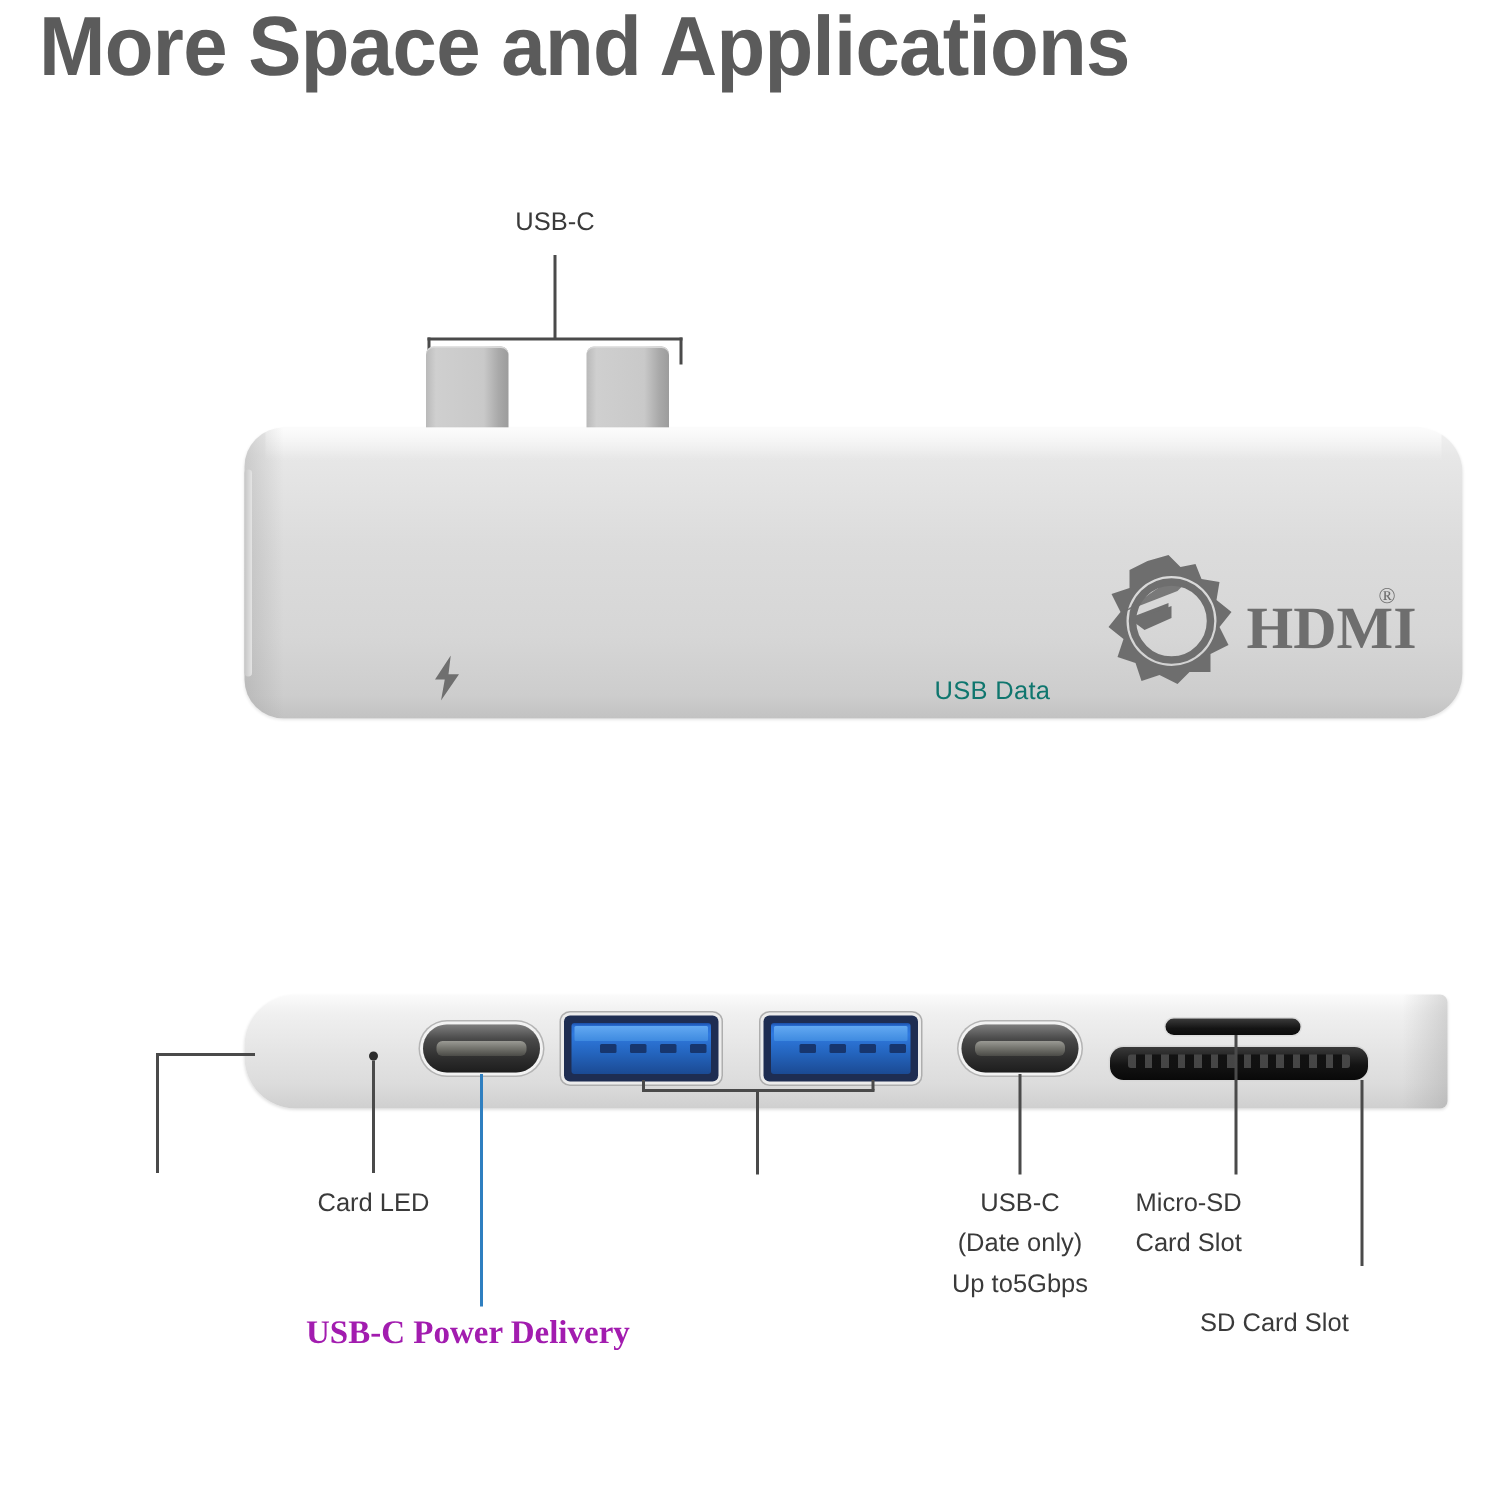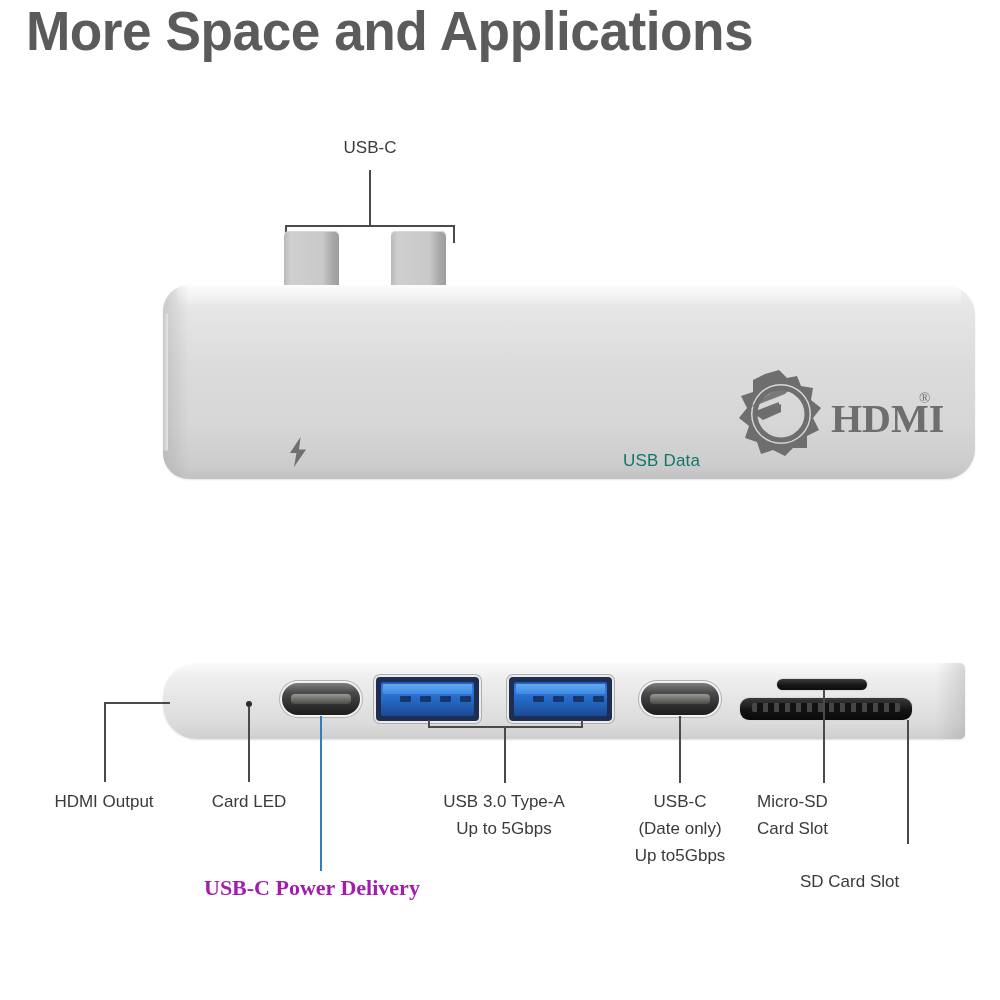--- a/index.html
+++ b/index.html
@@ -418,26 +418,23 @@
     <div class="ln v" style="left:428px; top:720px; height:7px;"></div>
     <div class="ln v" style="left:581px; top:720px; height:7px;"></div>
     <div class="ln v" style="left:504px; top:726px; height:57px;"></div>
 
     <div class="ln v" style="left:679px; top:716px; height:67px;"></div>
 
     <div class="ln v" style="left:823px; top:690px; height:93px;"></div>
 
     <div class="ln v" style="left:907px; top:720px; height:124px;"></div>
 
-    <div class="lbl" style="left:10px; top:788px; width:188px;">HDMI Output</div>
 
     <div class="lbl" style="left:176px; top:788px; width:146px;">Card LED</div>
 
-    <div class="lbl" style="left:384px; top:788px; width:240px;">USB 3.0 Type-A
-Up to 5Gbps</div>
 
     <div class="lbl" style="left:596px; top:788px; width:168px;">USB-C
 (Date only)
 Up to5Gbps</div>
 
     <div class="lbl" style="left:800px; top:868px; width:192px; text-align:left;">SD Card Slot</div>
 
     <div class="lbl" style="left:757px; top:788px; width:134px; text-align:left;">Micro-SD
 Card Slot</div>
 

